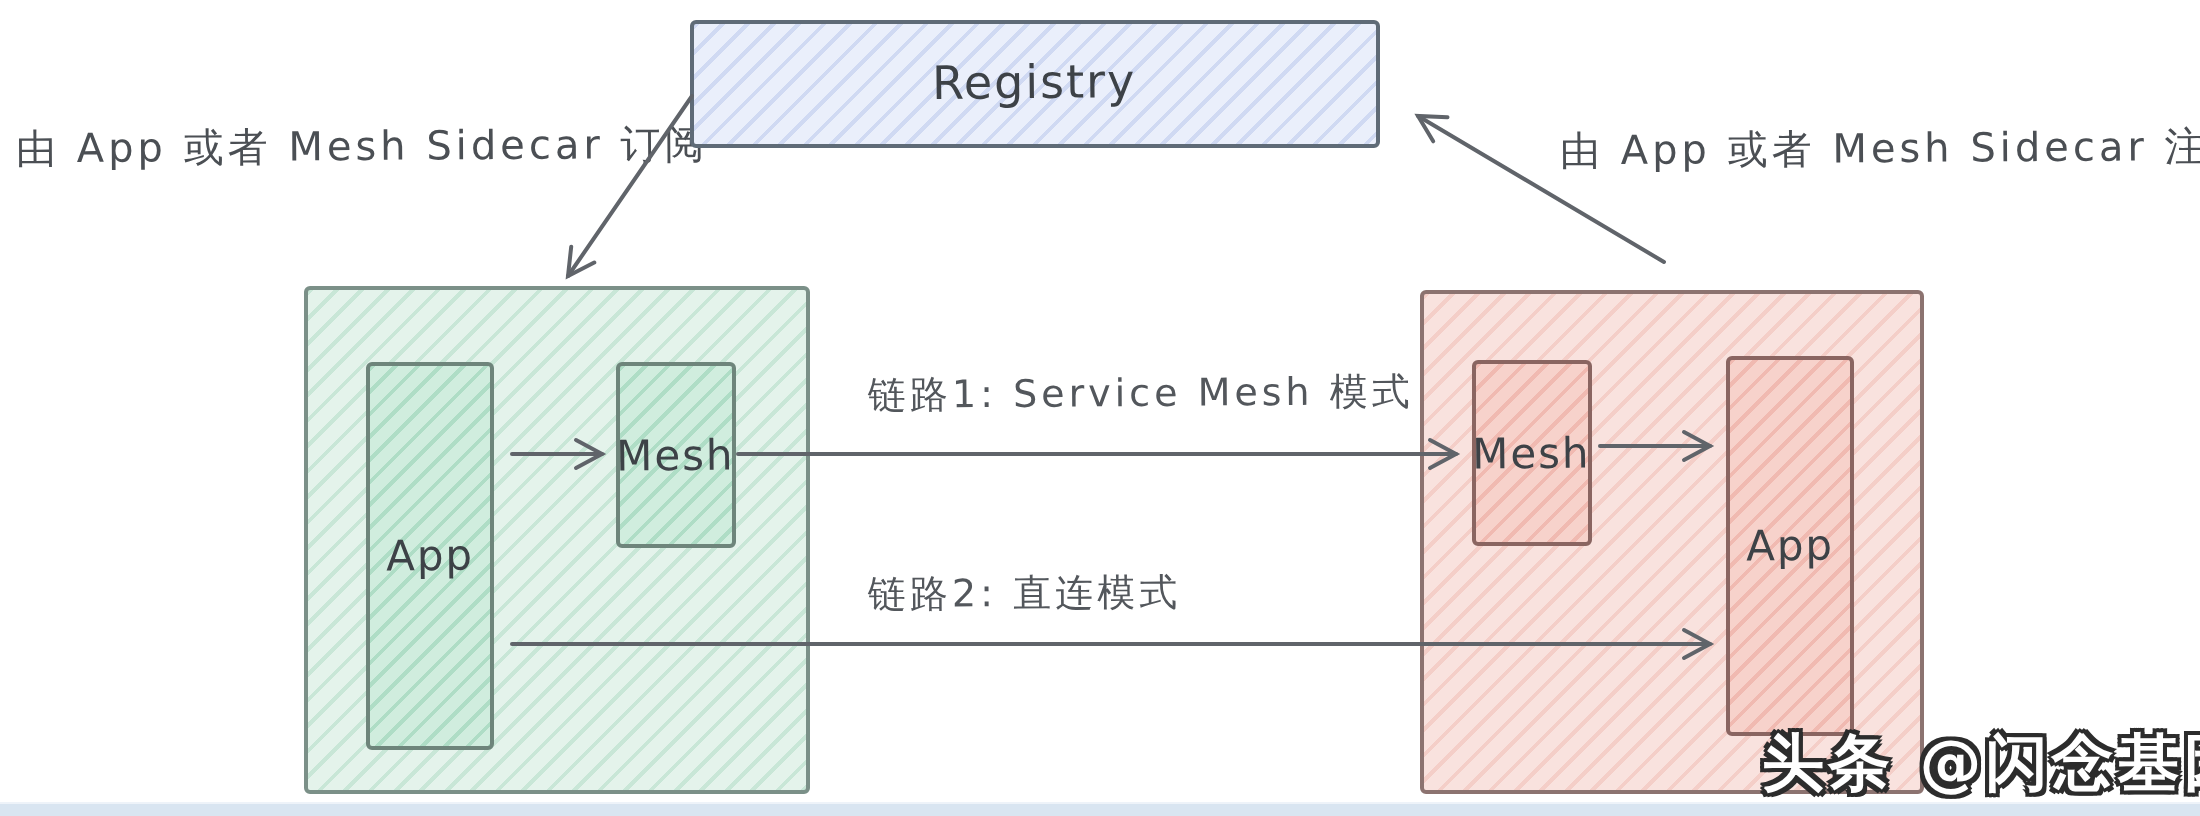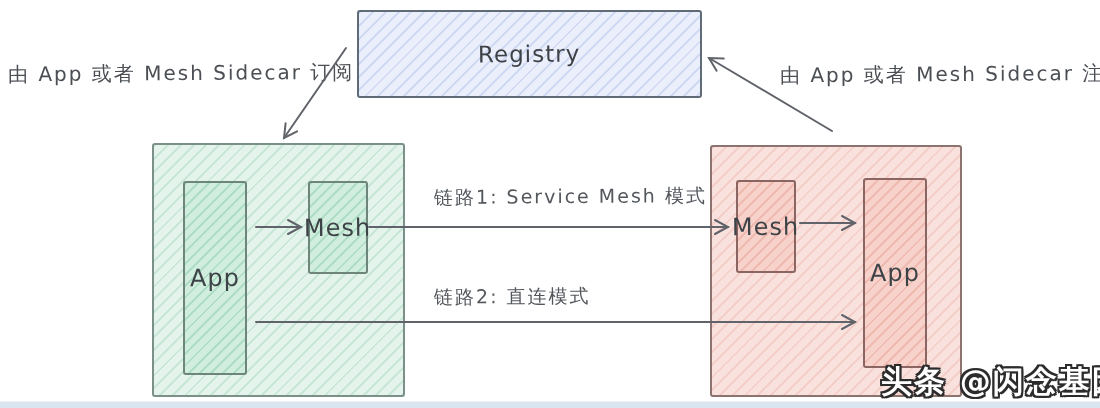--- a/index.html
+++ b/index.html
@@ -6,21 +6,21 @@
   #canvas{
     position:relative;
     width:1100px;height:408px;
     background:#ffffff;
     overflow:hidden;
     font-family:"DejaVu Sans","Liberation Sans",sans-serif;
   }
   
   .box{position:absolute;box-sizing:border-box;border-radius:3px;}
   .registry{
-    left:357px;top:10px;width:345px;height:88px;
+    left:345px;top:10px;width:345px;height:64px;
     border:2px solid #5f6b77;
     background:
       repeating-linear-gradient(135deg, rgba(168,185,230,0.40) 0 2px, rgba(0,0,0,0) 2px 9px),
       #eaeffb;
     display:flex;align-items:center;justify-content:center;text-align:center;
   }
   .green-outer{
     left:152px;top:143px;width:253px;height:254px;
     border:2px solid #7b9088;
     background:
@@ -47,21 +47,21 @@
     border:2px solid #8a6561;
     background:
       repeating-linear-gradient(135deg, rgba(228,140,128,0.35) 0 2px, rgba(0,0,0,0) 2px 8px),
       #f7d2cb;
     display:flex;align-items:center;justify-content:center;
   }
   .p-mesh{left:736px;top:180px;width:60px;height:93px;}
   .p-app{left:863px;top:178px;width:64px;height:190px;}
   
   .box-label{
-    color:#3d4247;font-size:24px;letter-spacing:1px;
+    color:#3d4247;font-size:21px;letter-spacing:1px;
     transform:rotate(-0.6deg);white-space:nowrap;
   }
   .registry .box-label{font-size:23px;}
   .note{
     position:absolute;color:#4b4f54;font-size:20px;letter-spacing:2px;
     white-space:nowrap;transform:rotate(-0.4deg);
   }
   .note-left{left:8px;top:60px;}
   .note-right{left:780px;top:61px;}
   .link-label{

